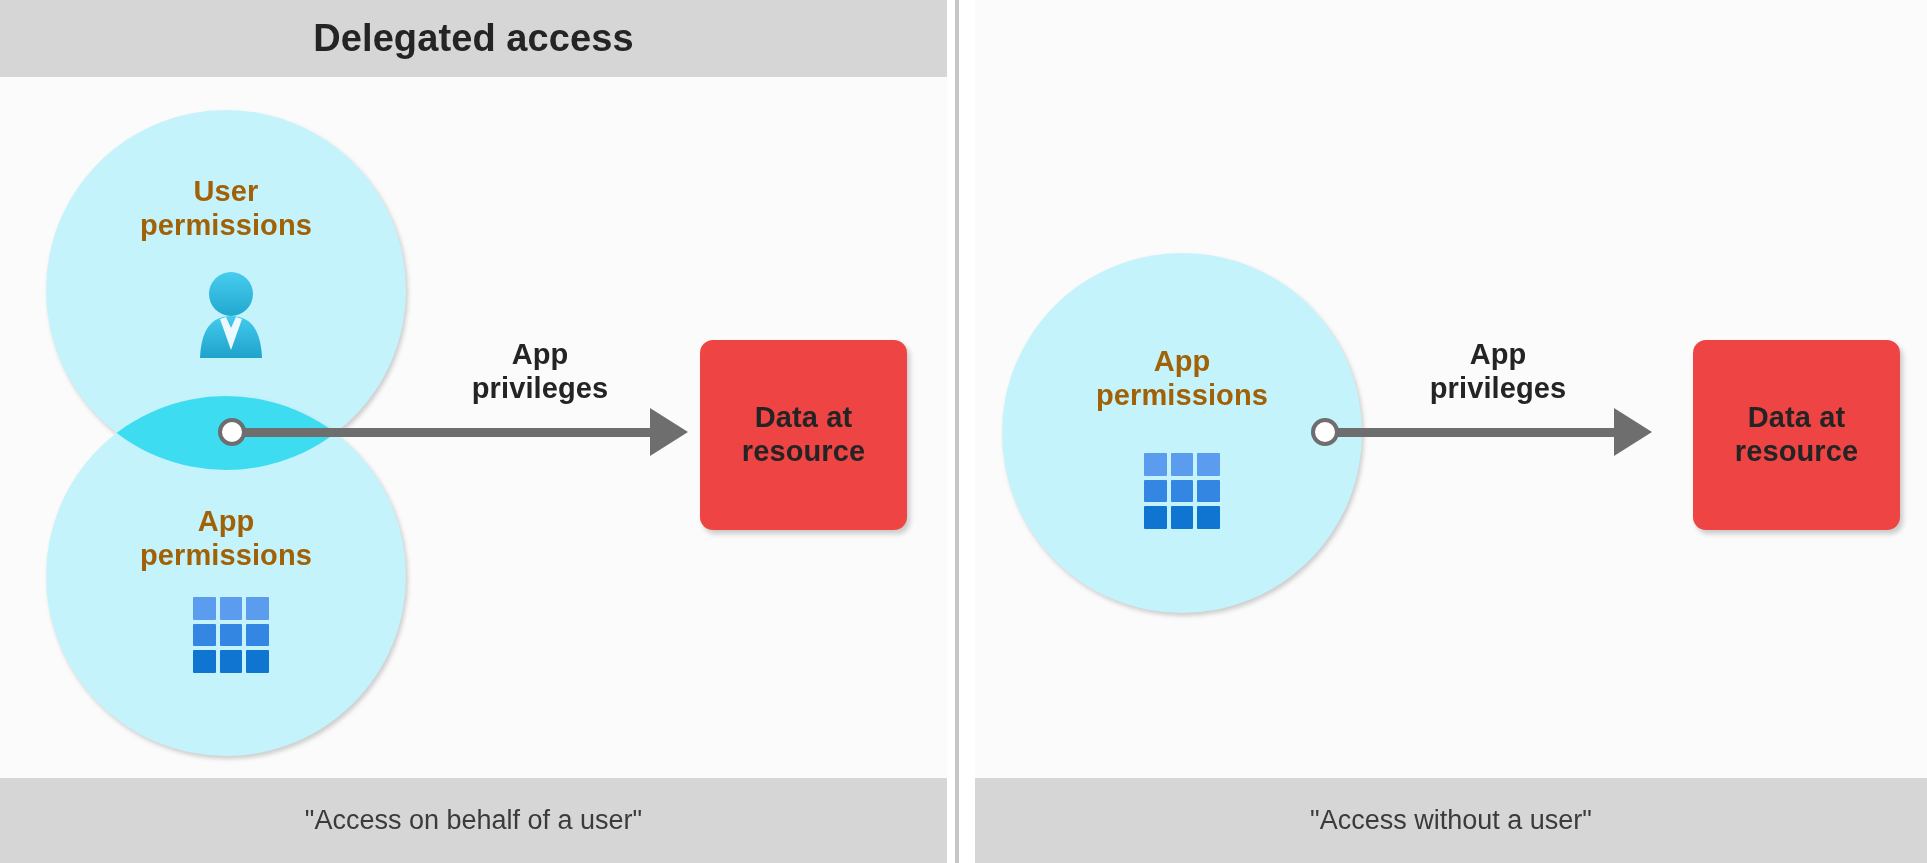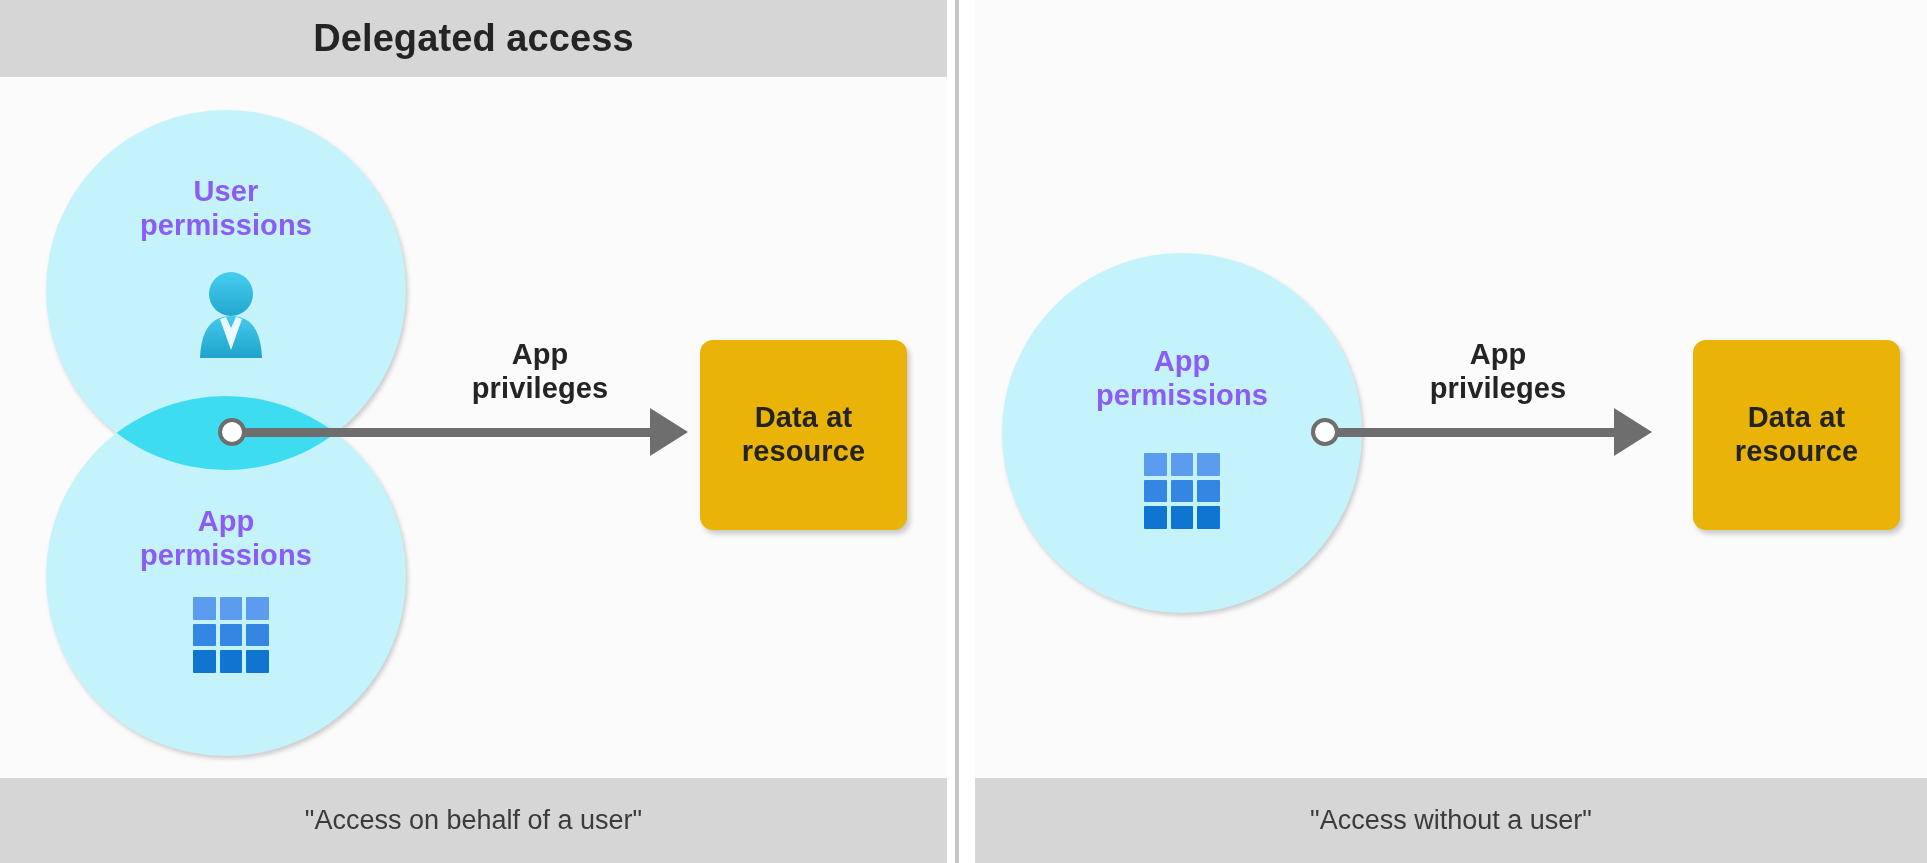--- a/index.html
+++ b/index.html
@@ -86,21 +86,21 @@
     background: #3ddcf1;
     clip-path: circle(180px at 180px -106px);
     -webkit-clip-path: circle(180px at 180px -106px);
   }
 
   
   .circle-label {
     position: absolute;
     width: 100%;
     text-align: center;
-    color: #8b5cf6;
+    color: #a16207;
     font-size: 29px;
     font-weight: bold;
     line-height: 1.16;
     letter-spacing: 0.1px;
   }
   .lbl-user      { left: 46px;   top: 175px; width: 360px; }
   .lbl-app-left  { left: 46px;   top: 505px; width: 360px; }
   .lbl-app-right { left: 1002px; top: 345px; width: 360px; }
 
   
@@ -169,21 +169,21 @@
     letter-spacing: 0.1px;
   }
   .albl-left  { left: 400px;  top: 338px; width: 280px; }
   .albl-right { left: 1358px; top: 338px; width: 280px; }
 
   
   .resource-box {
     position: absolute;
     width: 207px;
     height: 190px;
-    background: #eab308;
+    background: #ef4444;
     border-radius: 13px;
     box-shadow: 3px 4px 5px rgba(130,130,130,0.4);
     display: flex;
     align-items: center;
     justify-content: center;
     text-align: center;
     color: #242424;
     font-size: 29px;
     font-weight: bold;
     line-height: 1.16;

